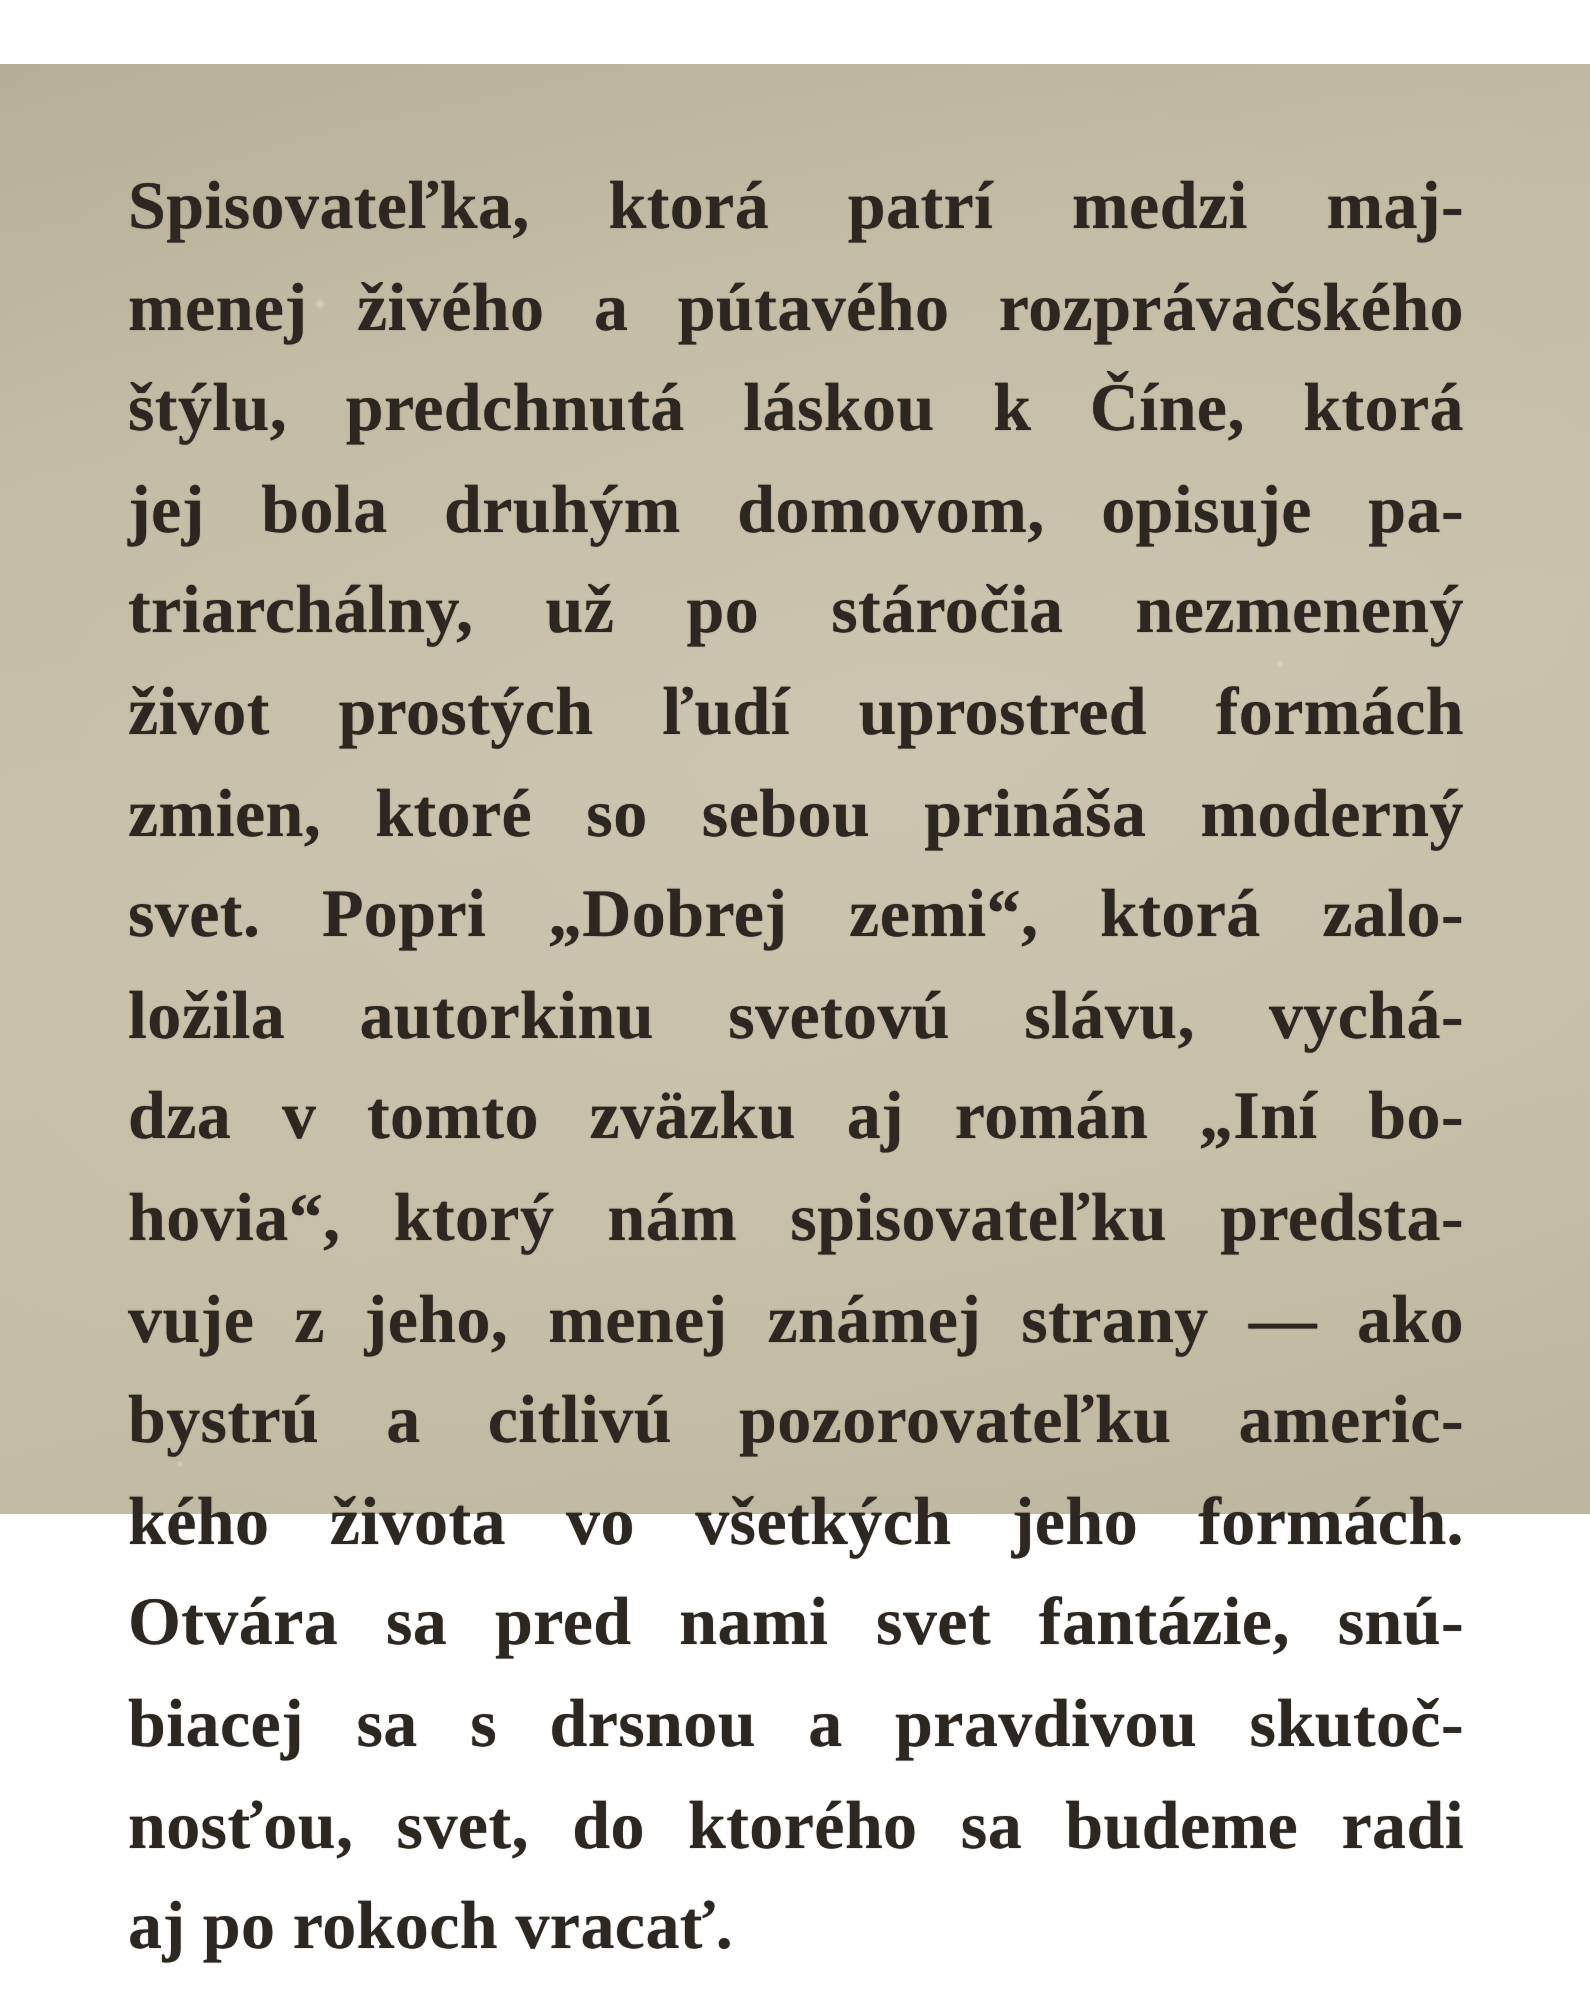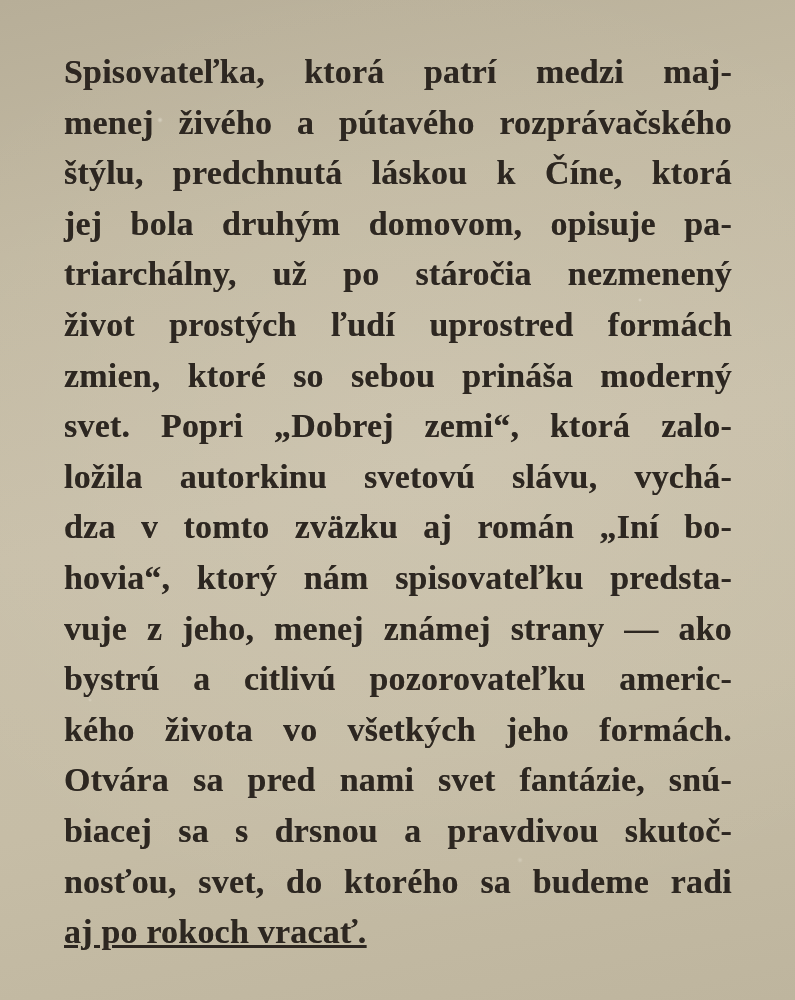--- a/index.html
+++ b/index.html
@@ -8,28 +8,29 @@
   }
   body {
     width: 795px;
     height: 1000px;
     overflow: hidden;
     font-family: "Liberation Serif", "DejaVu Serif", serif;
   }
   .page {
     position: relative;
     width: 795px;
-    height: 1000px;
+    height: 725px;
     background:
       radial-gradient(ellipse 900px 700px at 55% 45%, rgba(255,252,240,0.10), rgba(0,0,0,0) 70%),
       radial-gradient(circle 3px at 160px 120px, rgba(240,238,228,0.5), rgba(0,0,0,0) 100%),
       radial-gradient(circle 2px at 640px 300px, rgba(240,238,228,0.45), rgba(0,0,0,0) 100%),
       radial-gradient(circle 2px at 90px 700px, rgba(238,234,222,0.4), rgba(0,0,0,0) 100%),
       radial-gradient(circle 3px at 520px 860px, rgba(238,234,222,0.35), rgba(0,0,0,0) 100%),
       linear-gradient(168deg, #b7ae98 0%, #c2b9a2 22%, #c8bfa9 48%, #c6bda6 72%, #beb59e 100%);
+    margin-top: 32px;
   }
   .text-block {
     position: absolute;
     left: 64px;
     top: 47px;
     width: 668px;
     color: #2d2721;
     font-size: 34px;
     font-weight: bold;
     line-height: 50.6px;
@@ -37,21 +38,20 @@
     text-shadow: 0 0 0.6px rgba(45, 39, 33, 0.55);
   }
   .line {
     text-align: justify;
     text-align-last: justify;
     white-space: normal;
   }
   .line.last {
     text-align: left;
     text-align-last: left;
-    text-decoration: underline;
   }
 </style>
 </head>
 <body>
 
 <div class="page">
   <div class="text-block">
     <div class="line">Spisovateľka, ktorá patrí medzi maj-</div>
     <div class="line">menej živého a pútavého rozprávačského</div>
     <div class="line">štýlu, predchnutá láskou k Číne, ktorá</div>

